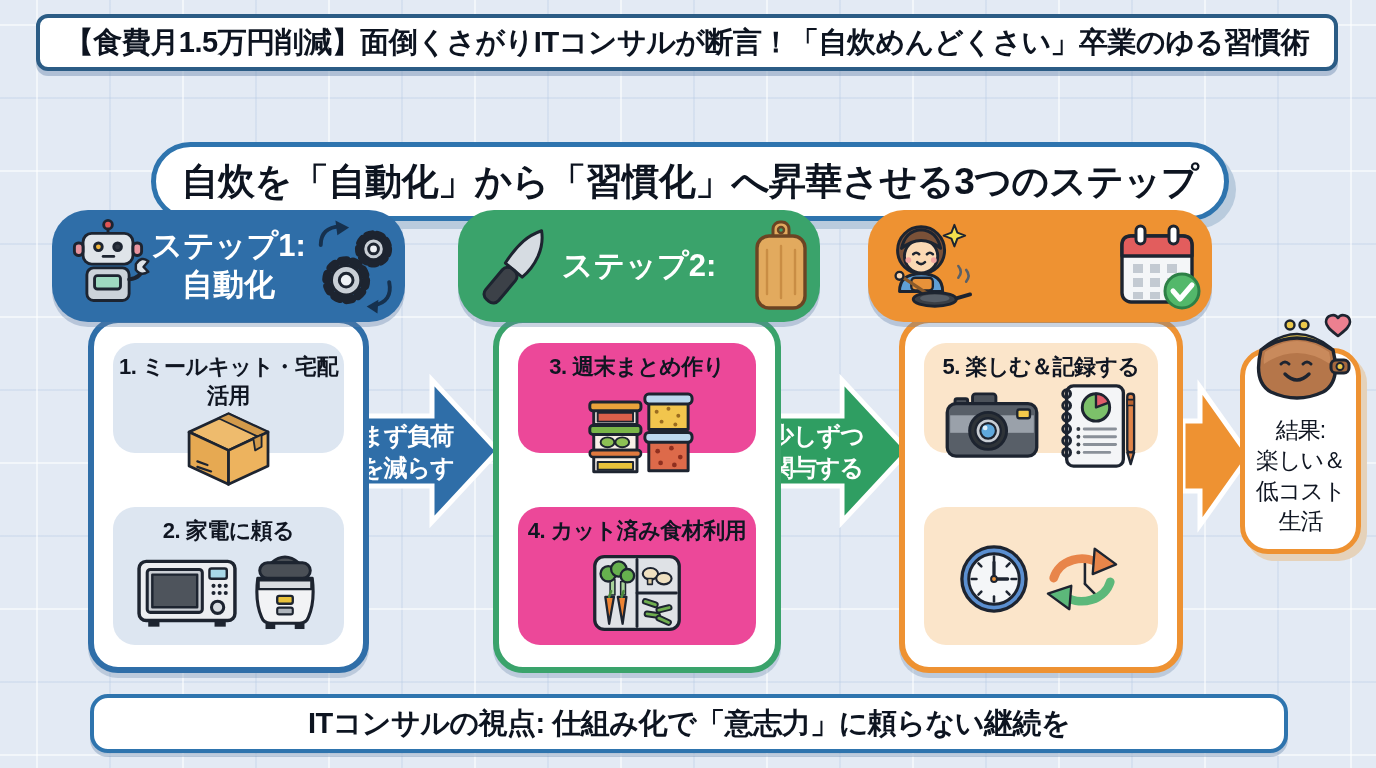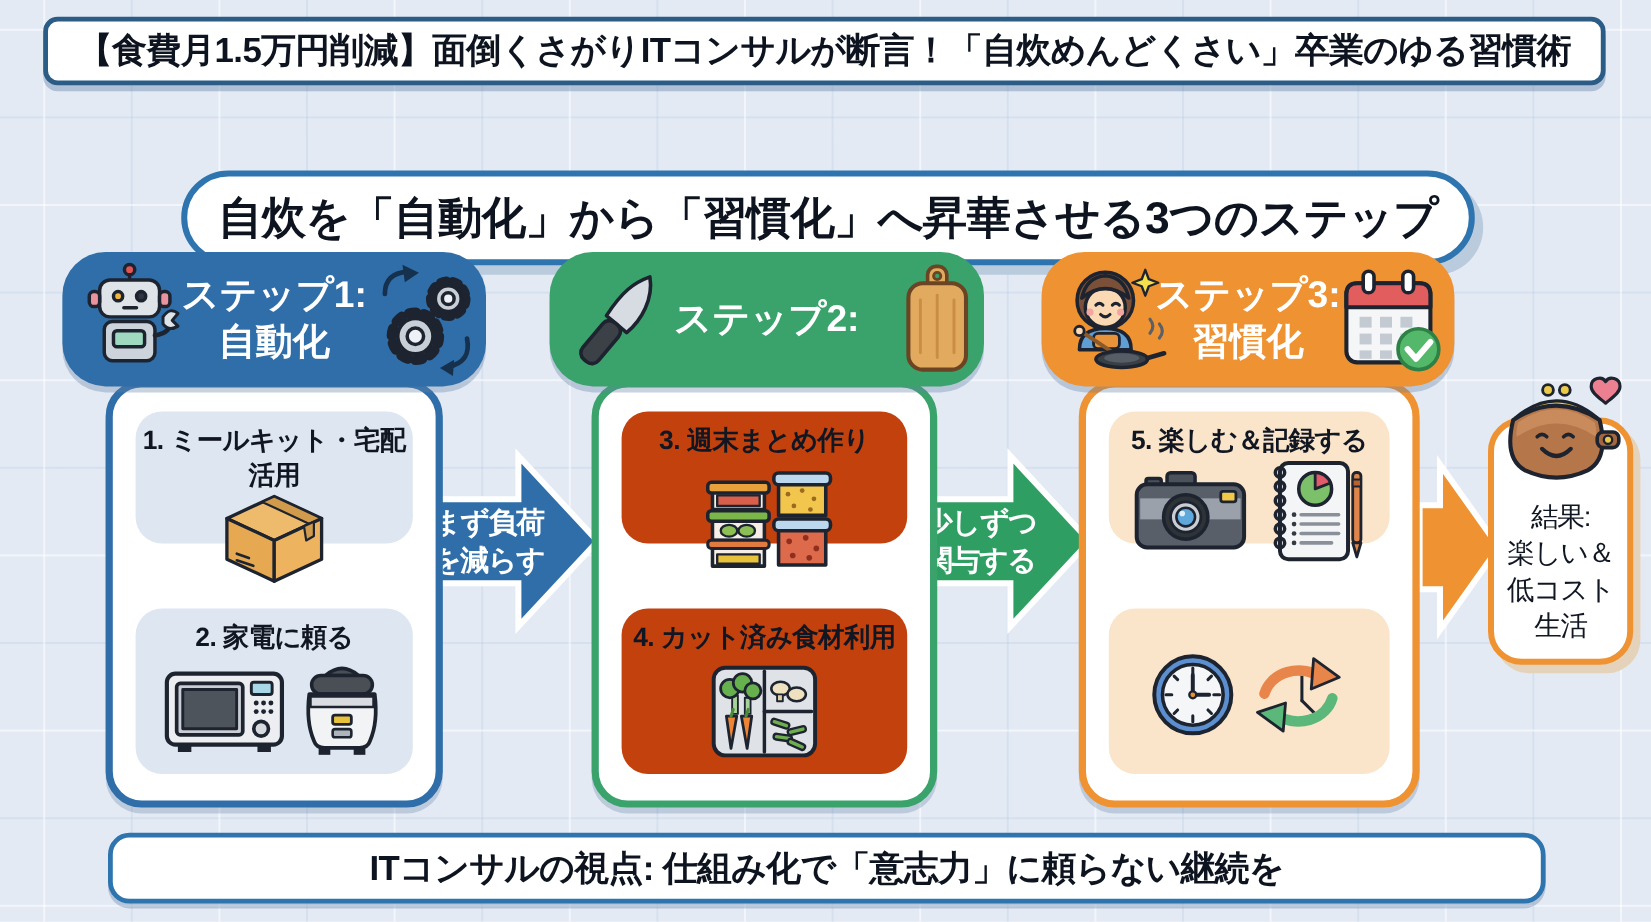--- a/index.html
+++ b/index.html
@@ -58,21 +58,21 @@
   .body2{left:493px;width:276px;border:6px solid #3aa36b;}
   .body3{left:899px;width:272px;border:6px solid #ee9232;}
   .card{
     position:absolute;left:19px;right:19px;border-radius:22px;
     display:flex;flex-direction:column;align-items:center;justify-content:flex-start;
     padding-top:10px;box-sizing:border-box;
   }
   .card.one{top:20px;height:110px;}
   .card.two{top:184px;height:138px;}
   .body1 .card{background:#dde6f1;}
-  .body2 .card{background:#c2410c;}
+  .body2 .card{background:#ec4899;}
   .body3 .card{background:#fbe5ca;}
   .card .ctitle{font-size:22px;font-weight:bold;color:#101622;line-height:1.3;text-align:center;padding:0 4px;letter-spacing:-.5px;}
   .card .cicons{display:flex;align-items:center;justify-content:center;gap:10px;flex:1;}
   .arrow{z-index:1;}
   .arrow svg{display:block;}
   .arrow .alabel{
     position:absolute;left:0;top:44px;width:106px;text-align:left;
     color:#fff;font-weight:bold;font-size:24px;line-height:1.35;letter-spacing:-1px;
   }
   .arrow1{left:360px;top:376px;width:142px;height:150px;}
@@ -326,24 +326,20 @@
         <rect x="36" y="62" width="22" height="13" rx="4" fill="#e8923a" stroke-width="2.4"></rect>
         <line x1="22" y1="58" x2="52" y2="78" stroke="#8a5a2b" stroke-width="3.4"></line>
         <circle cx="24" cy="60" r="4" fill="#fbd9b4" stroke-width="2.4"></circle>
         <ellipse cx="60" cy="84" rx="22" ry="7" fill="#3a3f46"></ellipse>
         <ellipse cx="60" cy="83" rx="15" ry="4" fill="#565d66" stroke="none"></ellipse>
         <line x1="82" y1="83" x2="96" y2="79" stroke-width="4"></line>
         <path d="M84 62 q5 -6 0 -12" fill="none" stroke="#5a6068" stroke-width="2.6"></path>
         <path d="M92 66 q5 -6 0 -12" fill="none" stroke="#5a6068" stroke-width="2.6"></path>
       </svg>
     </span>
-    <span class="htxt">
-      <span>ステップ3:</span><br>
-      <span>習慣化</span>
-    </span>
     <span class="hicon right">
       <svg width="90" height="92" viewBox="0 0 90 92" stroke="#1d2430" stroke-linejoin="round" stroke-linecap="round">
         <rect x="8" y="16" width="70" height="66" rx="9" fill="#f4f6f8" stroke-width="3.4"></rect>
         <path d="M8 36 v-11 q0 -9 9 -9 h52 q9 0 9 9 v11 z" fill="#e25d5d" stroke-width="3.4"></path>
         <rect x="22" y="6" width="9" height="18" rx="4.5" fill="#fff" stroke-width="3"></rect>
         <rect x="55" y="6" width="9" height="18" rx="4.5" fill="#fff" stroke-width="3"></rect>
         <g fill="#c3cad2" stroke="none">
           <rect x="19" y="44" width="10" height="9"></rect>
             <rect x="36" y="44" width="10" height="9"></rect>
             <rect x="53" y="44" width="10" height="9"></rect>

